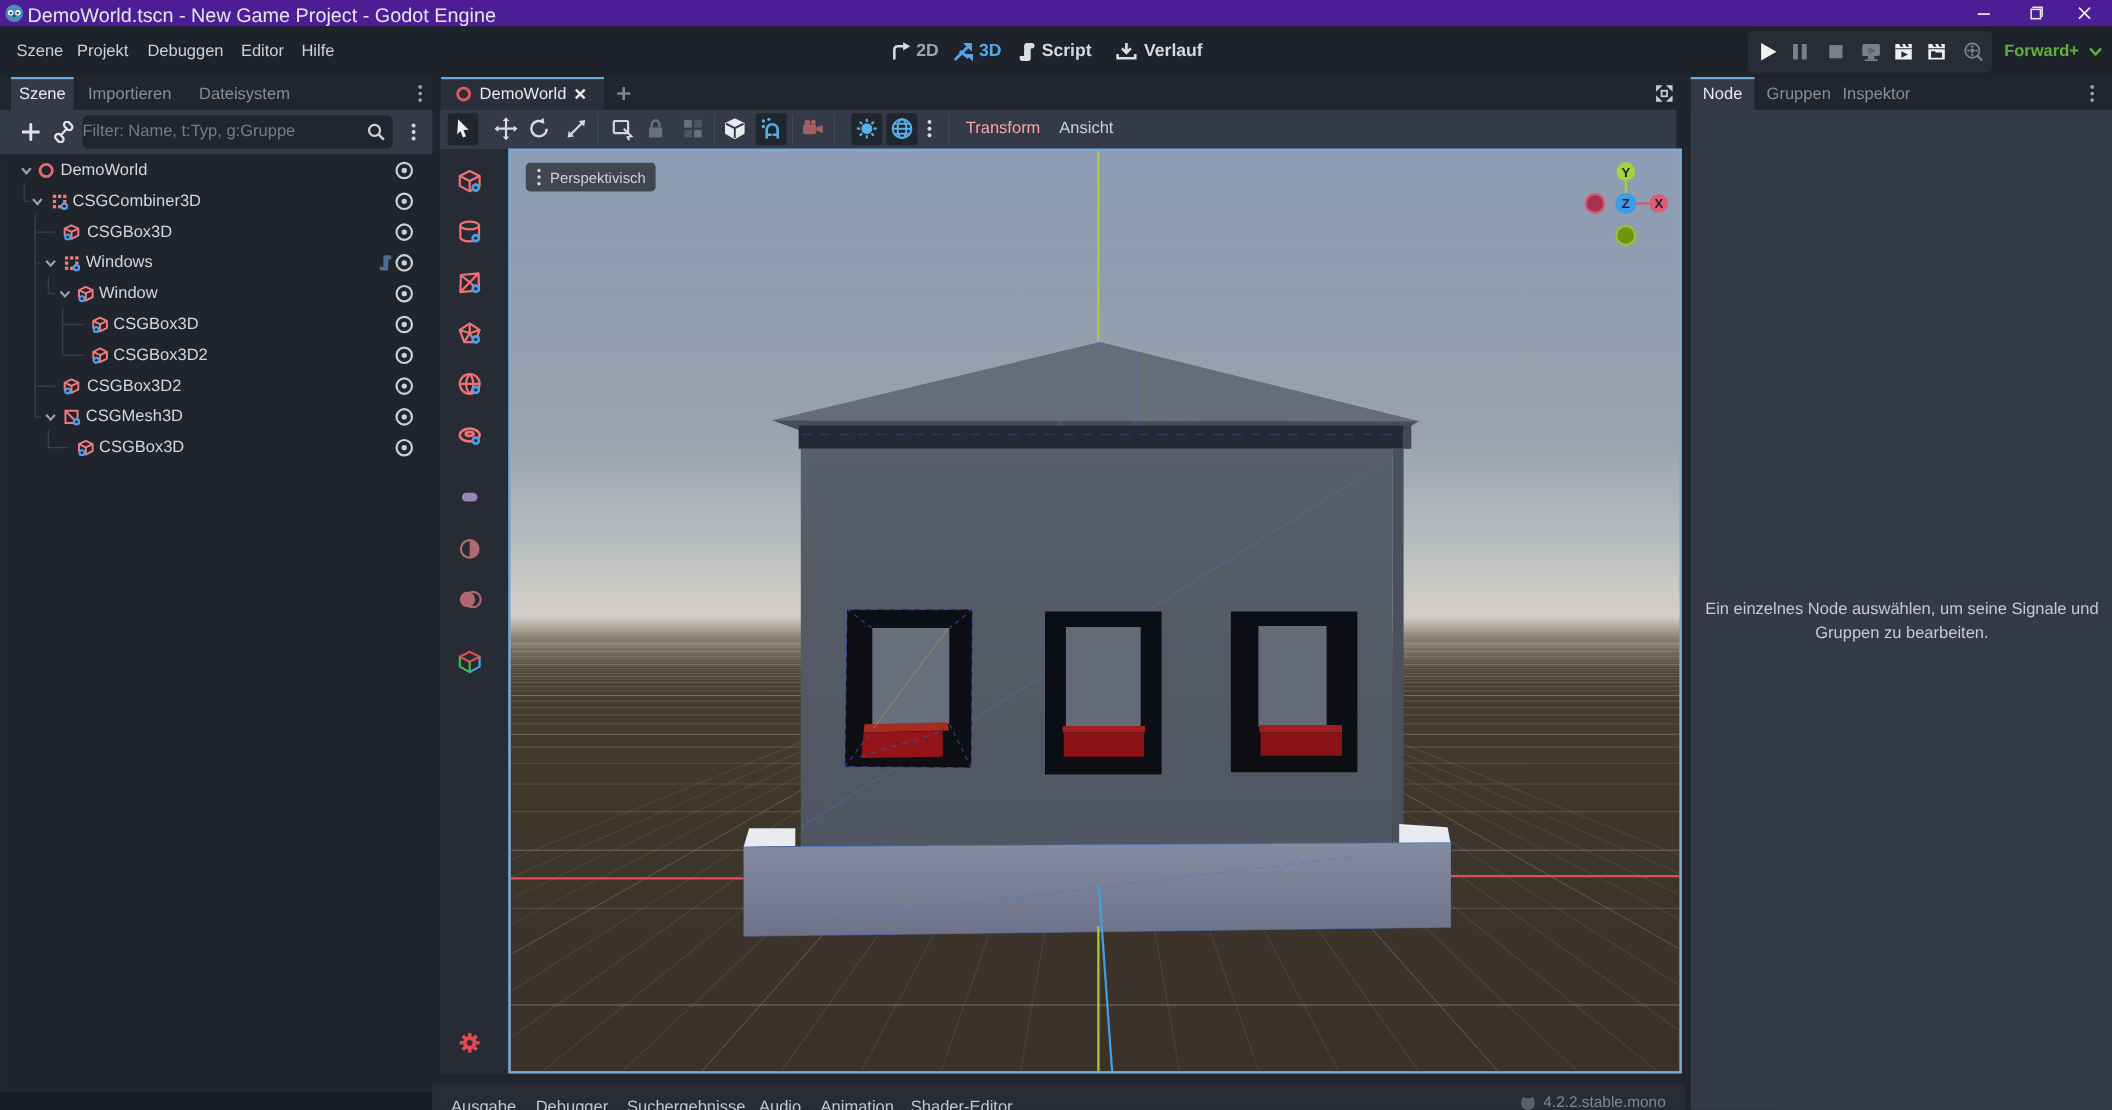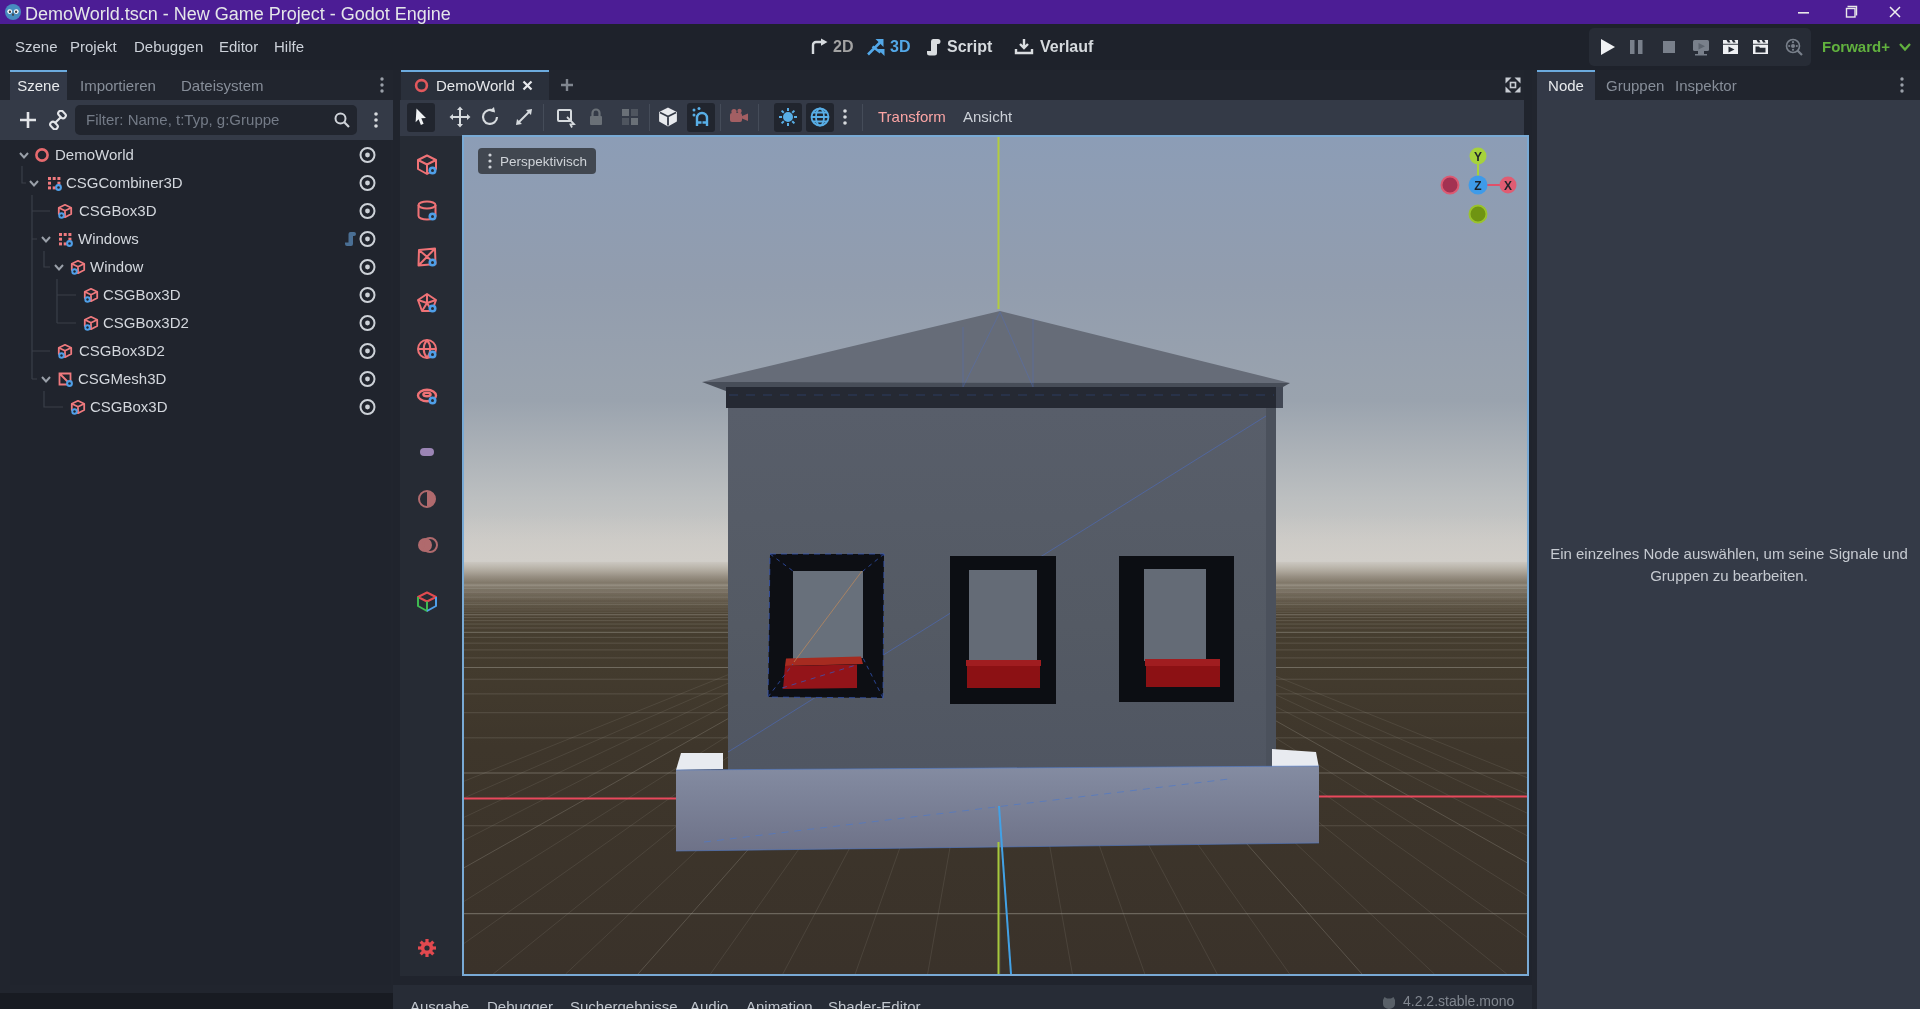--- a/index.html
+++ b/index.html
@@ -123,21 +123,21 @@
 <svg class="abs" style="left:17px;top:109px" width="22" height="22" viewBox="0 0 22 22">
     <path d="M11 3 v16 M3 11 h16" stroke="#e3e5e9" stroke-width="2.6"></path>
   </svg>
 <svg class="abs" style="left:48px;top:110px" width="20" height="20" viewBox="0 0 20 20">
   <g stroke="#e3e5e9" stroke-width="2.1" fill="none" stroke-linecap="round">
     <path d="M7.5 12.5 L12.5 7.5"></path>
     <rect x="9.8" y="1.8" width="8.4" height="5.4" rx="2.7" transform="rotate(45 14 4.5)"></rect>
     <rect x="1.8" y="12.8" width="8.4" height="5.4" rx="2.7" transform="rotate(45 6 15.5)"></rect>
   </g>
 </svg>
-<div class="abs" style="left:75px;top:105px;width:282px;height:30px;background:#21252e;border-radius:5px;color:#747b87;font-size:15px;line-height:30px;padding-left:11px">Filter: Name, t:Typ, g:Gruppe</div>
+<div class="abs" style="left:75px;top:105px;width:282px;height:30px;background:#21252e;border-radius:5px;color:#747b87;font-size:15px;line-height:30px;">Filter: Name, t:Typ, g:Gruppe</div>
 <svg class="abs" style="left:333px;top:111px" width="18" height="18" viewBox="0 0 18 18">
     <circle cx="7.5" cy="7.5" r="5" fill="none" stroke="#cfd3d9" stroke-width="2"></circle>
     <path d="M11.3 11.3 L16 16" stroke="#cfd3d9" stroke-width="2.2"></path>
   </svg>
 <svg class="abs" style="left:373px;top:111px" width="6" height="18" viewBox="0 0 6 18">
     <g fill="#d7dade">
       <circle cx="3" cy="3" r="1.8"></circle>
       <circle cx="3" cy="9" r="1.8"></circle>
       <circle cx="3" cy="15" r="1.8"></circle>
     </g>

